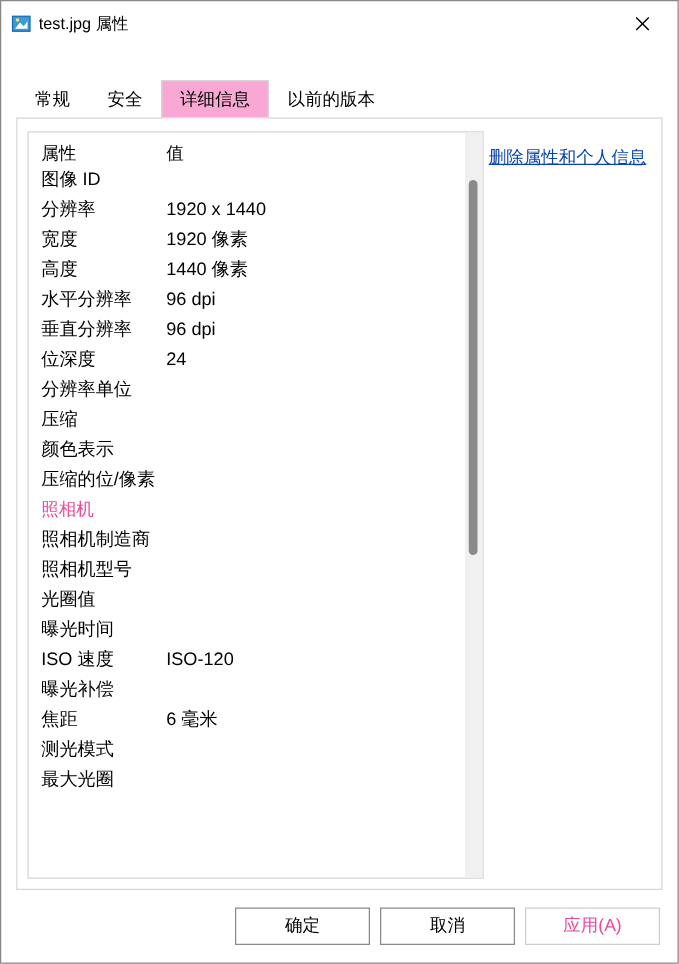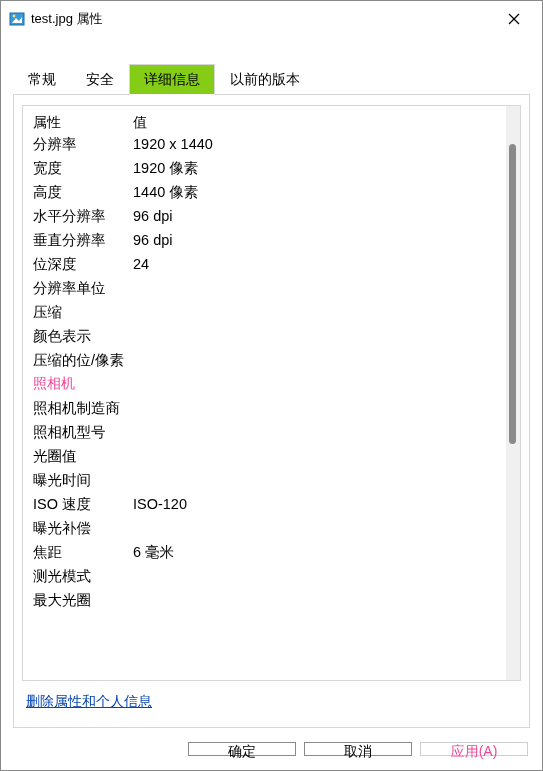--- a/index.html
+++ b/index.html
@@ -37,27 +37,27 @@
   font-size: 14px;
   cursor: pointer;
   border: 1px solid transparent;
   position: relative;
   top: 1px;
   margin-top: 24px;
 }
 .tab.active {
   border: 1px solid #d6d6d6;
   border-bottom: 1px solid #fff;
-  background: #84cc16;
+  background: #f9a8d4;
 }
 .panel-wrap {
   margin: 0 12px;
   border: 1px solid #d6d6d6;
   flex: 1;
-  display: flex; flex-direction: column;
+  display: flex; flex-direction: row;
   padding: 10px 8px 8px 8px;
   min-height: 0;
 }
 .grid-wrap {
   border: 1px solid #d6d6d6;
   flex: 1;
   display: flex;
   min-height: 0;
   position: relative;
 }
@@ -105,21 +105,21 @@
   font-size: 14px;
   cursor: pointer;
 }
 .button-bar {
   display: flex;
   justify-content: flex-end;
   gap: 8px;
   padding: 14px 14px 14px 14px;
 }
 .btn {
-  width: 108px; height: 14px;
+  width: 108px; height: 30px;
   border: 1px solid #8a8a8a;
   background: #fff;
   font-size: 14px;
   font-family: inherit;
   cursor: pointer;
 }
 .btn:disabled {
   color: #ec4899;
   border-color: #cfcfcf;
   cursor: default;
@@ -154,20 +154,24 @@
 
 <div class="panel-wrap">
   <div class="grid-wrap">
     <div class="grid-body">
 
       <div class="header-row">
         <div class="col-prop">属性</div>
         <div class="col-val">值</div>
       </div>
 
+      <div class="row">
+        <div class="col-prop">图像 ID</div>
+        <div class="col-val"></div>
+      </div>
 
       <div class="row">
           <div class="col-prop">分辨率</div>
           <div class="col-val">1920 x 1440</div>
         </div>
       <div class="row">
           <div class="col-prop">宽度</div>
           <div class="col-val">1920 像素</div>
         </div>
       <div class="row">

